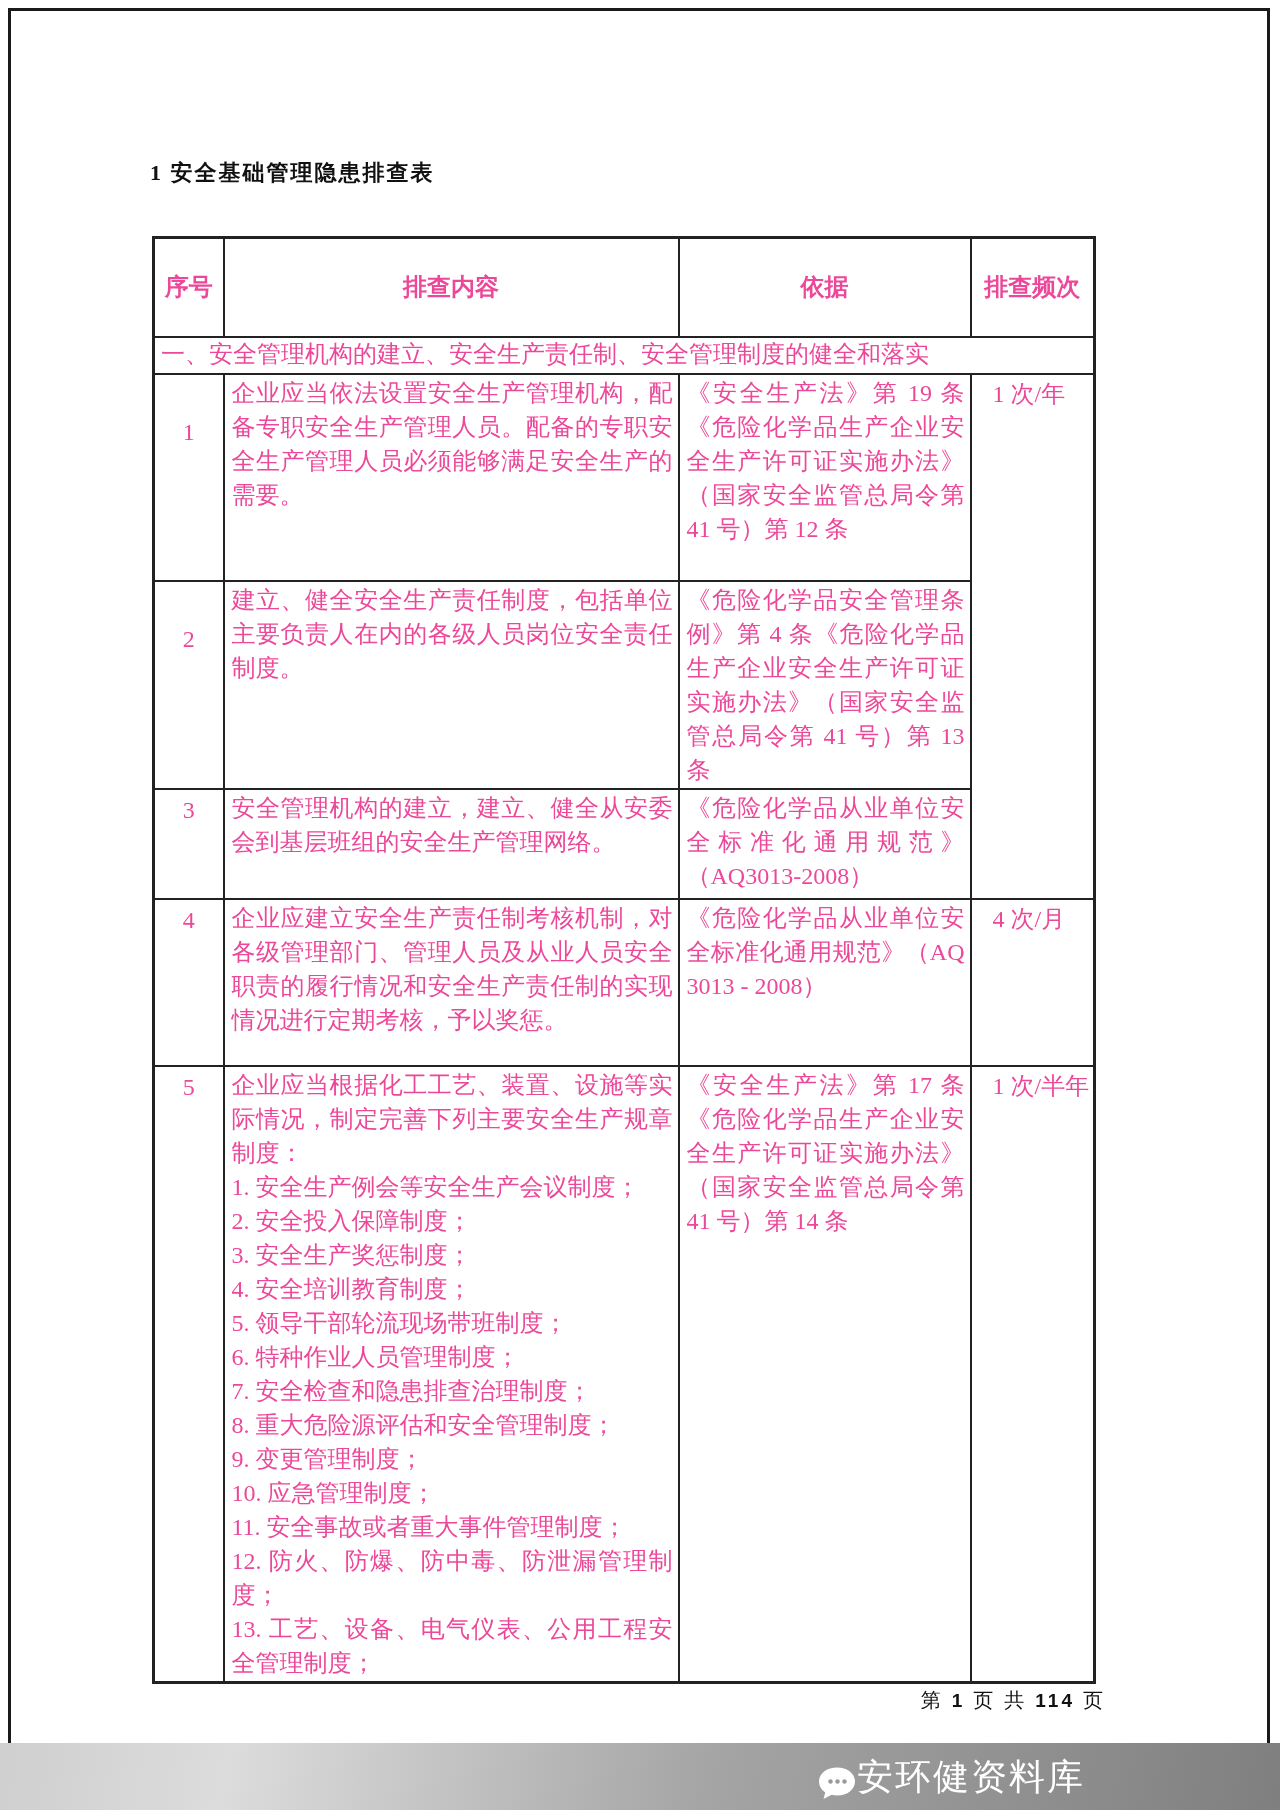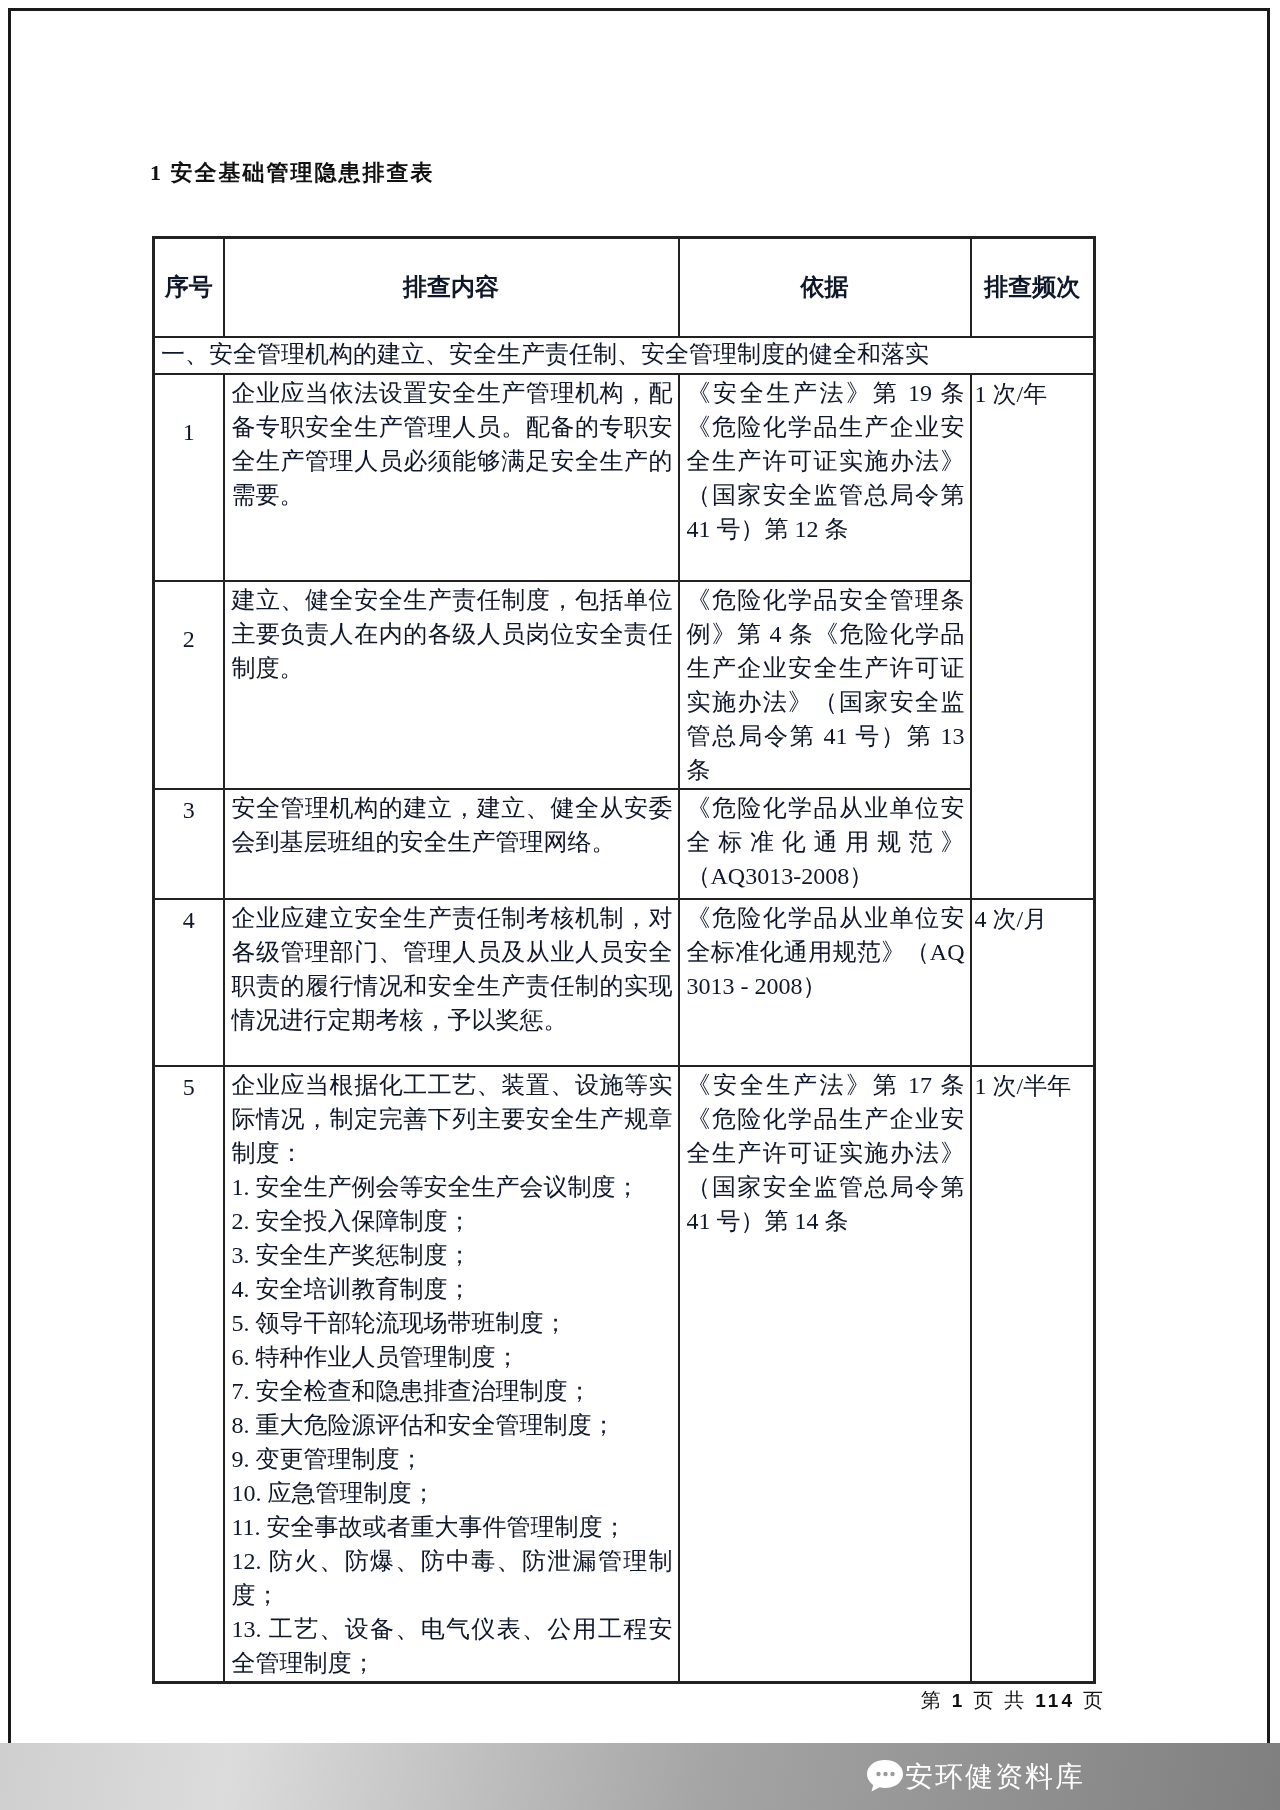--- a/index.html
+++ b/index.html
@@ -15,21 +15,21 @@
     position:absolute;left:8px;top:8px;width:1262px;height:1796px;
     border:3px solid #1a1a1a;box-sizing:border-box;
   }
   .page-title{
     position:absolute;left:150px;top:158px;
     font-size:22px;font-weight:bold;letter-spacing:2px;
   }
   table.main-table{
     position:absolute;left:152px;top:236px;width:941px;
     border-collapse:collapse;table-layout:fixed;
-    font-size:24px;line-height:34px;color:#0f172a;
+    font-size:24px;line-height:34px;color:#ec4899;
     border:3px solid #222222;
   }
   .main-table th,.main-table td{
     border:2px solid #222222;
     box-sizing:border-box;
     vertical-align:top;
   }
   .main-table thead tr{height:99px;}
   .main-table th{
     font-weight:bold;text-align:center;vertical-align:middle;
@@ -44,40 +44,40 @@
   td.col-no{
     text-align:center;vertical-align:top;padding-top:3px;
   }
   td.col-no.num-low{padding-top:40px;}
   td.cell{
     padding:1px 5px 1px 7px;
     text-align:justify;
   }
   td.cell.content{white-space:pre-wrap;}
   td.freq{
-    padding:2px 2px 2px 3px;text-align:left;
+    padding:2px 2px 2px 21px;text-align:left;
   }
   .page-footer{
     position:absolute;left:0;top:1687px;width:1106px;
     text-align:right;font-size:20px;letter-spacing:3px;
   }
   .page-footer b{
     font-family:"Liberation Sans","DejaVu Sans",sans-serif;
     font-size:19px;font-weight:bold;
   }
   .bottom-banner{
     position:absolute;left:0;bottom:0;width:1280px;height:67px;
     background:linear-gradient(100deg,#cfcfcf 0%,#dcdcdc 18%,#a5a5a5 55%,#7f7f7f 100%);
   }
   .banner-content{
     position:absolute;right:195px;top:50%;transform:translateY(-50%);
-    display:flex;align-items:flex-start;
+    display:flex;align-items:flex-end;
     color:#ffffff;
     font-family:"Liberation Sans","DejaVu Sans",sans-serif;
-    font-size:28px;letter-spacing:2px;
+    font-size:36px;letter-spacing:2px;
   }
   .chat-icon{display:inline-block;width:40px;height:36px;}
 </style>
 </head>
 <body>
 
 <div class="page-frame"></div>
 
 <div class="page-title">1  安全基础管理隐患排查表</div>
 

